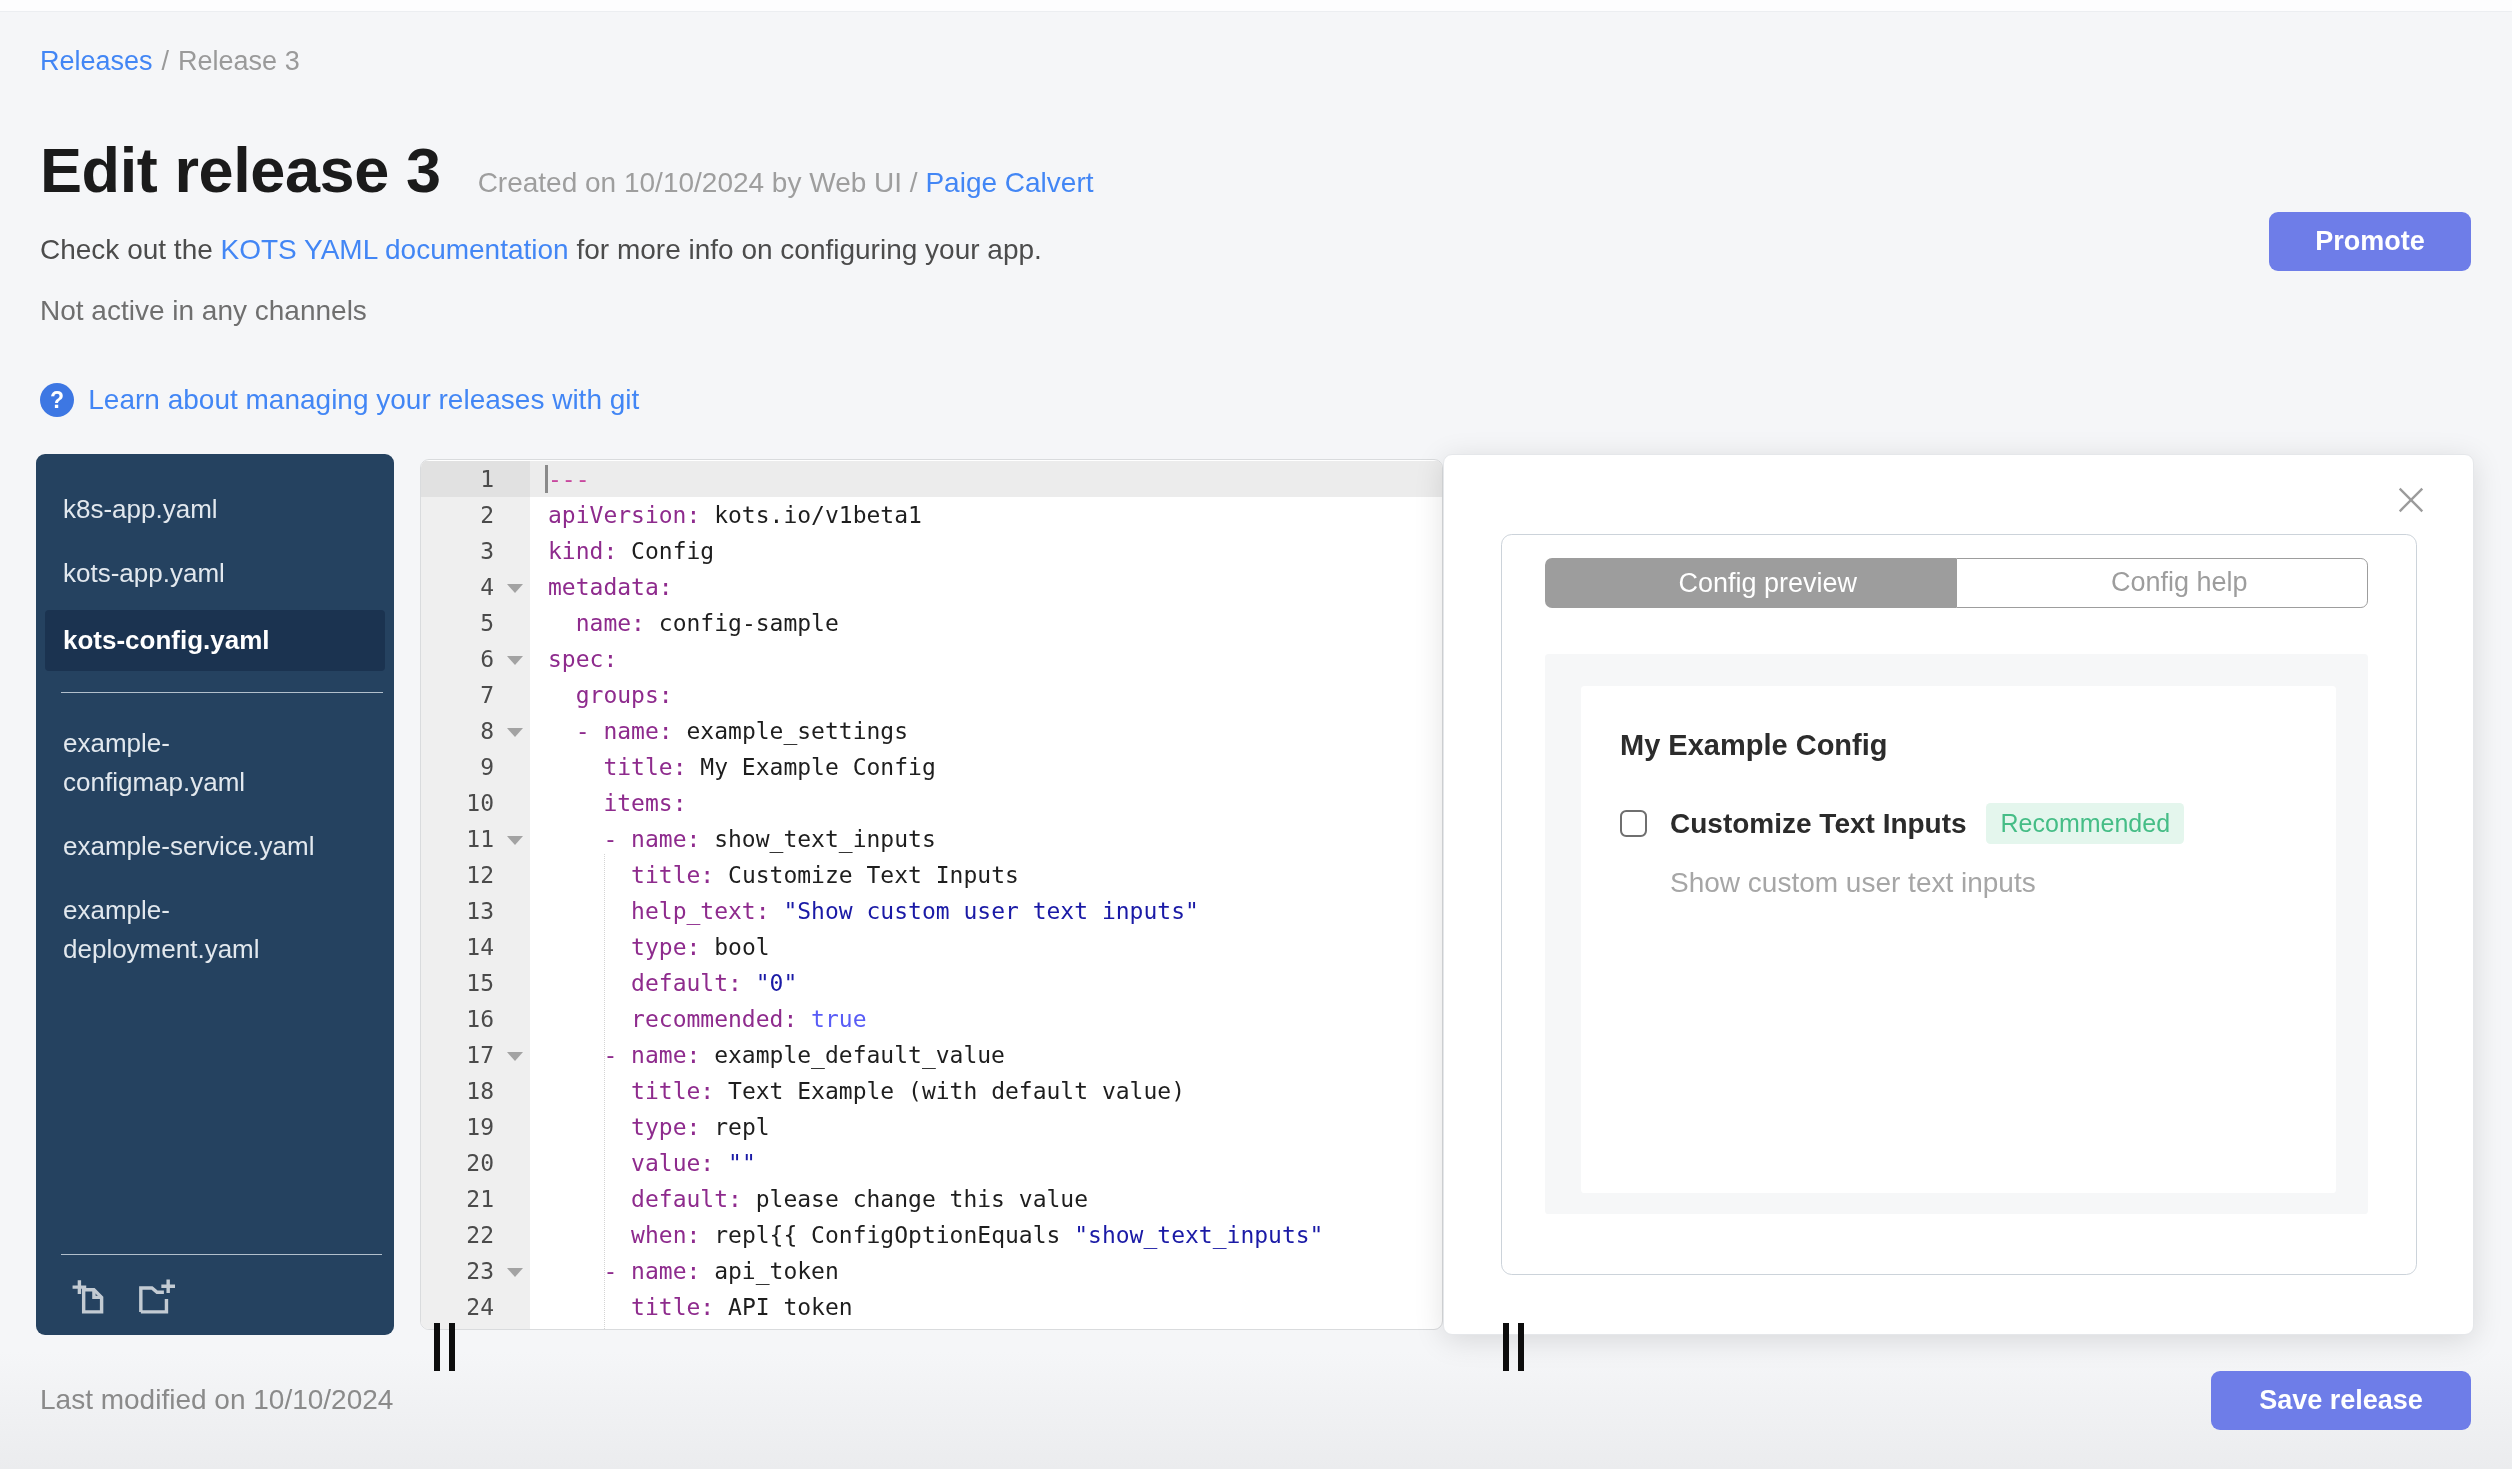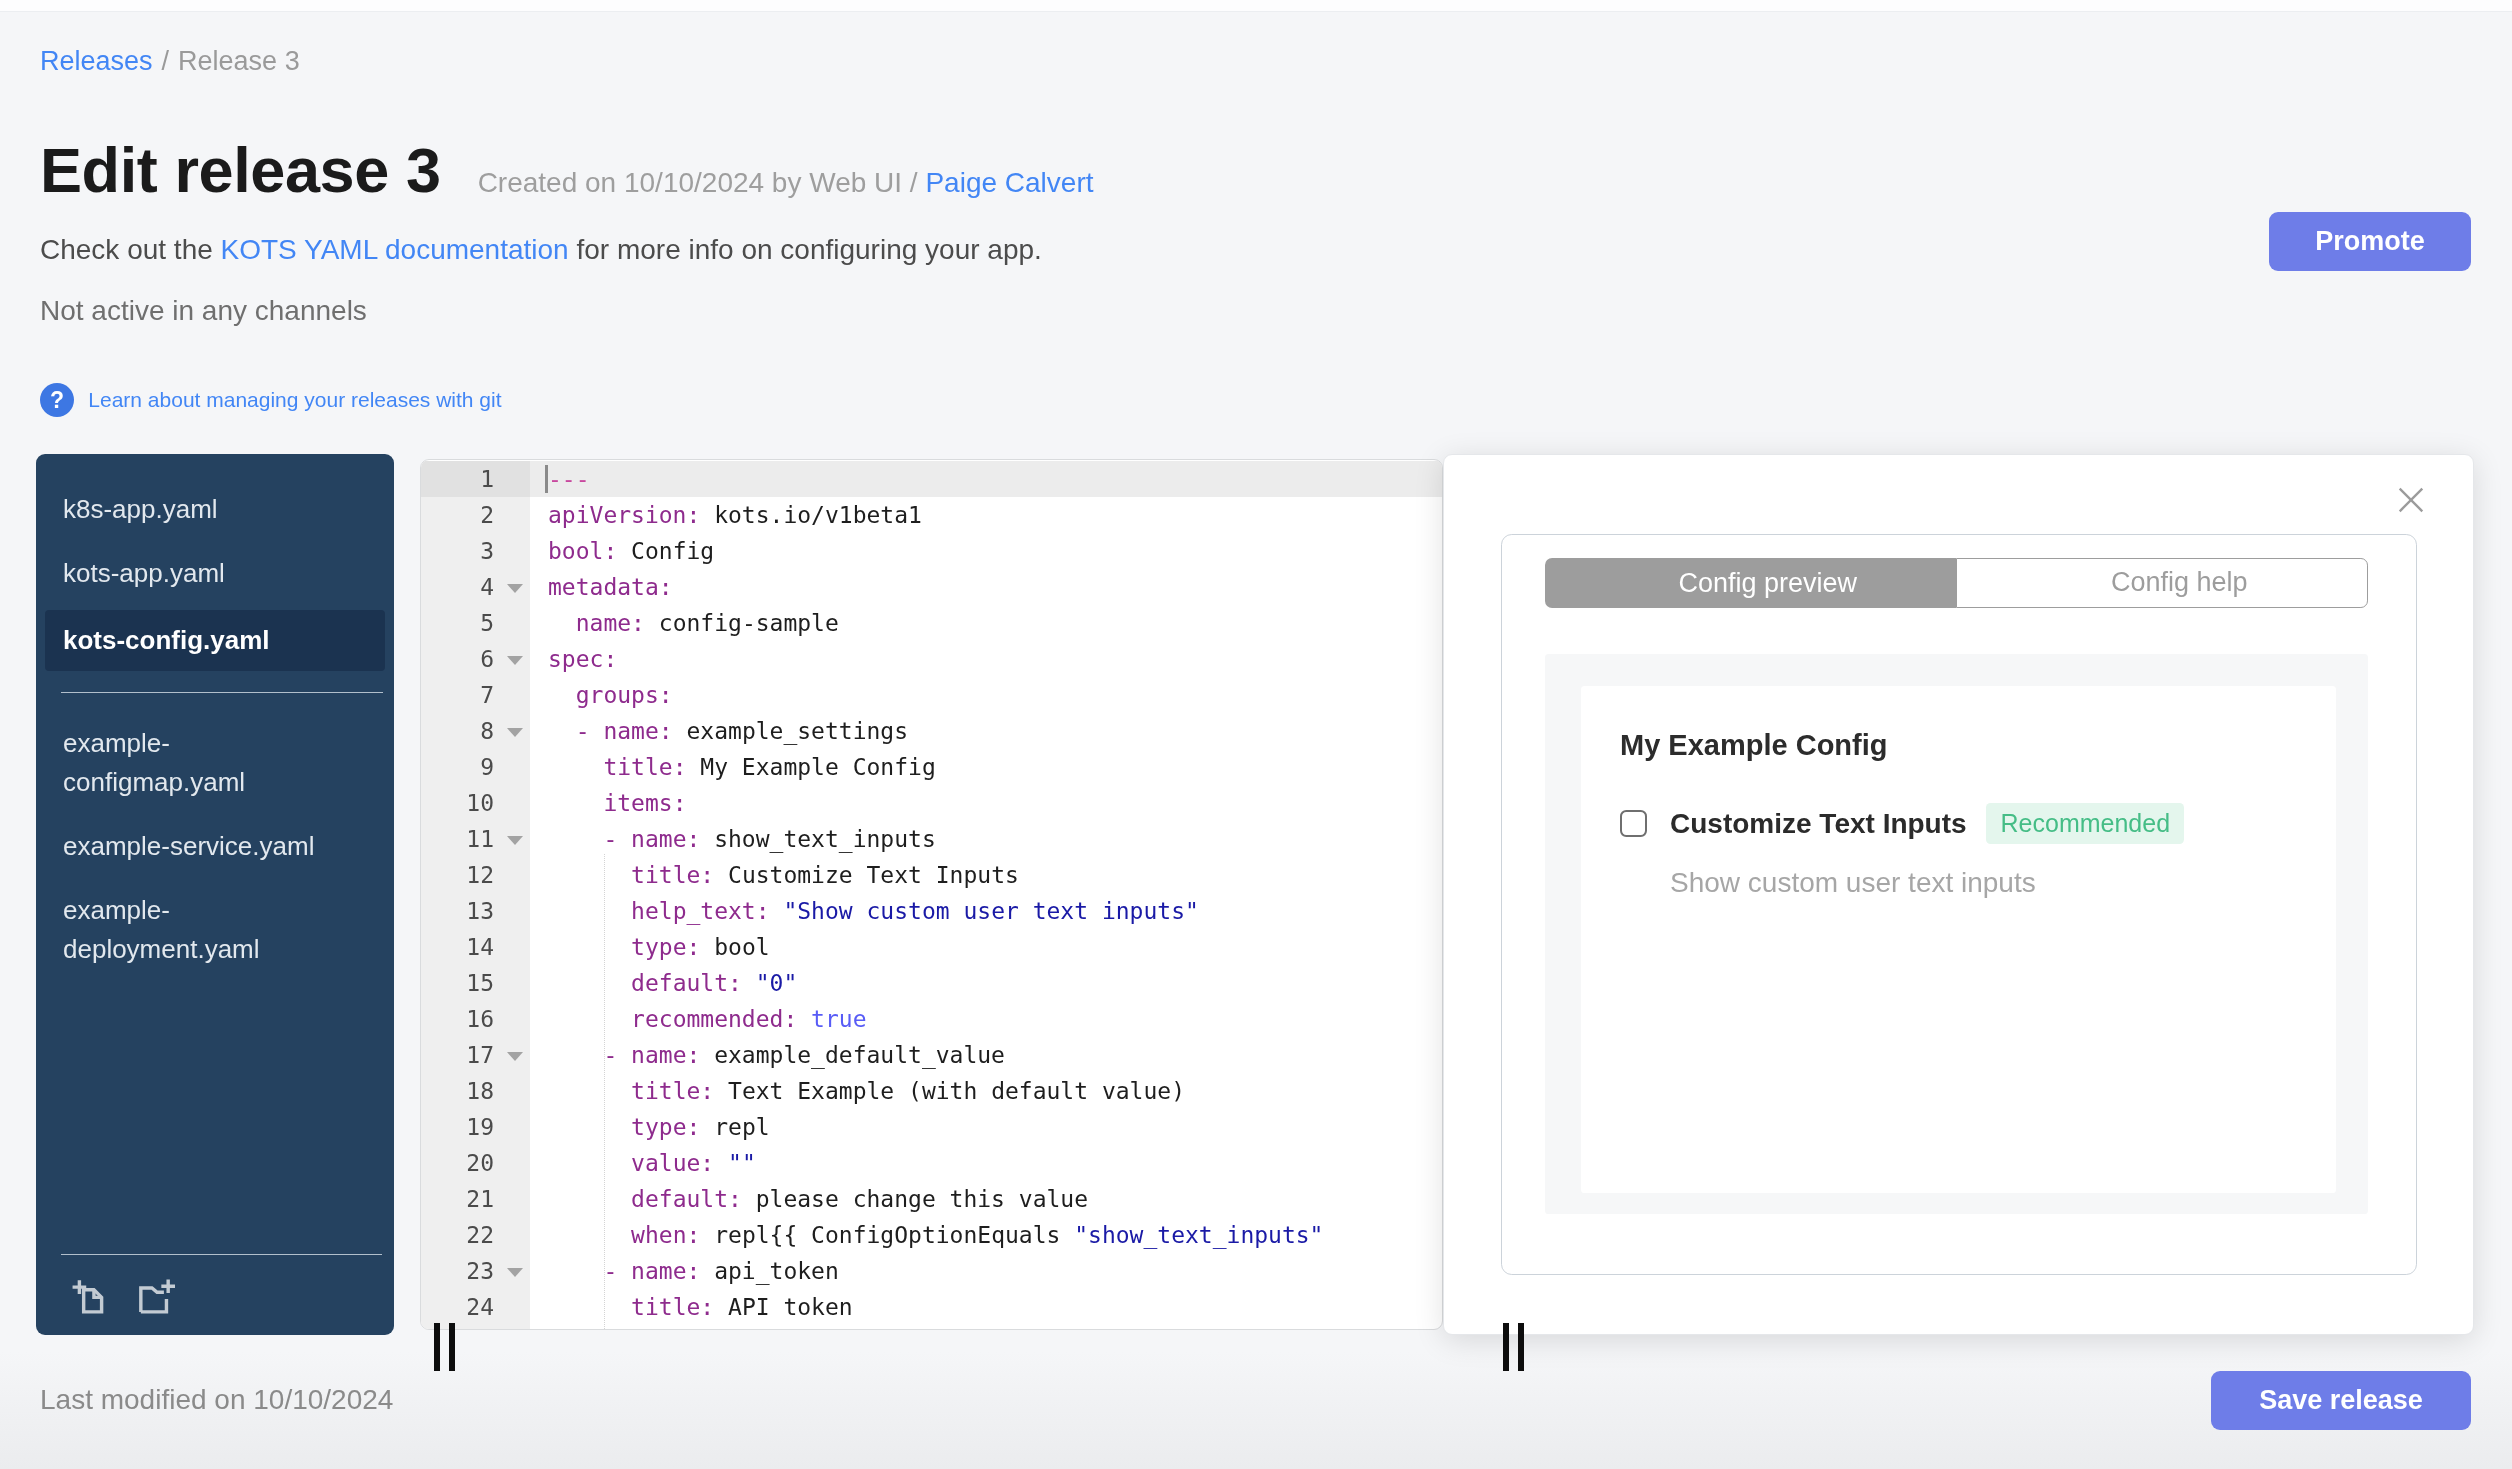--- a/index.html
+++ b/index.html
@@ -16,21 +16,21 @@
   .title-row{position:absolute;left:40px;top:134px;display:flex;align-items:baseline;}
   .page-title{font-size:63px;font-weight:700;color:#1b1b1b;letter-spacing:-0.4px;}
   .created{margin-left:37px;font-size:28px;color:#9e9e9e;}
   .created .lnk{color:var(--link);cursor:pointer;}
   .docs-row{position:absolute;left:40px;top:234px;font-size:28px;color:#4c4c4c;}
   .docs-row .lnk{color:var(--link);cursor:pointer;}
   .status-row{position:absolute;left:40px;top:295px;font-size:28px;color:#6f6f6f;}
   .git-row{position:absolute;left:40px;top:383px;display:flex;align-items:center;cursor:pointer;}
   .q-icon{width:34px;height:34px;border-radius:50%;background:#3d77e3;color:#fff;font-size:23px;font-weight:700;
     display:flex;align-items:center;justify-content:center;margin-right:14.3px;}
-  .git-row .lnk{color:var(--link);font-size:21px;}
+  .git-row .lnk{color:var(--link);font-size:28px;}
   .btn{border:none;border-radius:9px;background:var(--accent);color:#fff;font-family:"Liberation Sans",sans-serif;
     font-size:27px;font-weight:700;cursor:pointer;}
   .promote-btn{position:absolute;right:41px;top:212px;width:202px;height:59px;}
   .save-btn{position:absolute;right:41px;top:1371px;width:260px;height:59px;}
 
   
   .main{position:absolute;left:36px;top:454px;width:2438px;height:881px;}
 
   
   .sidebar{position:absolute;left:0;top:0;width:358px;height:881px;background:var(--sidebar-bg);border-radius:9px;}
@@ -167,21 +167,21 @@
           <div class="ed-row">
             <div class="gut">
               <span class="lnum">2</span>
             </div>
             <div class="codecell"><span class="tok-key">apiVersion:</span><span class="tok-plain"> kots.io/v1beta1</span></div>
           </div>
           <div class="ed-row">
             <div class="gut">
               <span class="lnum">3</span>
             </div>
-            <div class="codecell"><span class="tok-key">bool:</span><span class="tok-plain"> Config</span></div>
+            <div class="codecell"><span class="tok-key">kind:</span><span class="tok-plain"> Config</span></div>
           </div>
           <div class="ed-row">
             <div class="gut">
               <span class="lnum">4</span>
               <span class="fold"></span>
             </div>
             <div class="codecell"><span class="tok-key">metadata:</span></div>
           </div>
           <div class="ed-row">
             <div class="gut">

